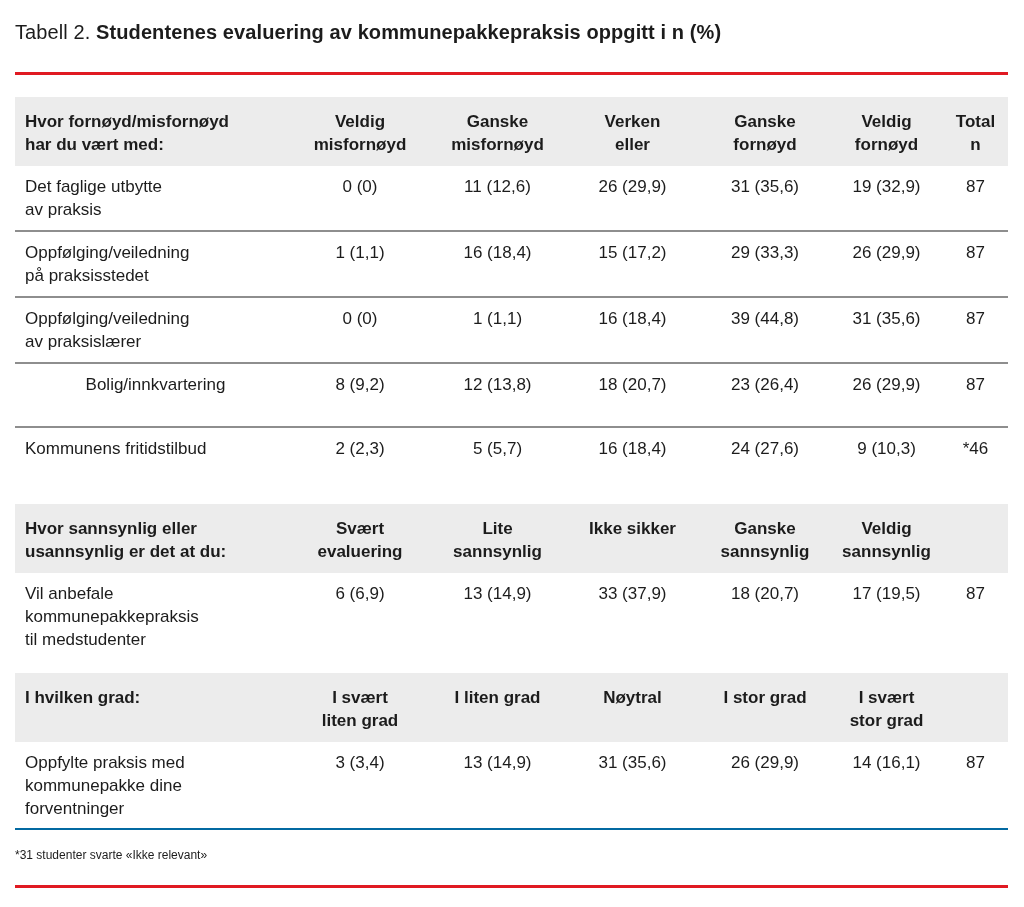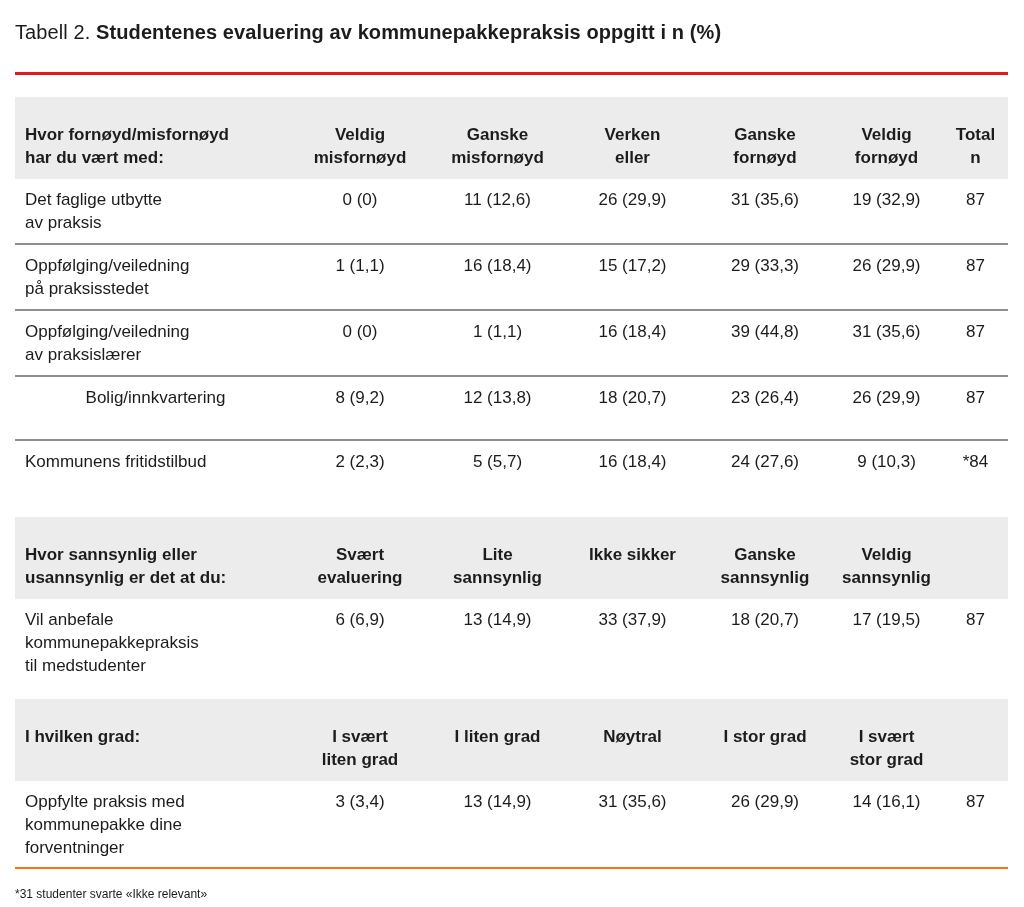--- a/index.html
+++ b/index.html
@@ -46,33 +46,33 @@
   th, td {
     vertical-align: top;
     white-space: pre-line;
     padding: 9px 4px;
     text-align: center;
     font-weight: 400;
   }
   th {
     background: #ececec;
     font-weight: 700;
-    padding-top: 26px;
+    padding-top: 13px;
     padding-bottom: 10px;
   }
   th:first-child, td:first-child {
     text-align: left;
     padding-left: 10px;
   }
   .sep td { border-top: 2px solid #8e8e8e; }
   .pad-b-lg td { padding-bottom: 30px; text-align: center; }
   .pad-b-xl td { padding-bottom: 38px; }
   #table-likelihood { margin-top: 6px; }
   #table-likelihood td { padding-bottom: 10px; }
-  #table-degree { margin-top: 12px; border-bottom: 2px solid #f97316; }
+  #table-degree { margin-top: 12px; border-bottom: 2px solid #0369a1; }
   #table-degree td { padding-bottom: 8px; }
   .footnote {
     font-size: 12px;
     line-height: 23px;
     margin: 14px 0 0 0;
   }
 </style>
 </head>
 <body>
 
@@ -146,21 +146,21 @@
     <td>26 (29,9)</td>
     <td>87</td>
   </tr>
   <tr class="sep pad-b-xl">
     <td>Kommunens fritidstilbud</td>
     <td>2 (2,3)</td>
     <td>5 (5,7)</td>
     <td>16 (18,4)</td>
     <td>24 (27,6)</td>
     <td>9 (10,3)</td>
-    <td>*84</td>
+    <td>*46</td>
   </tr>
 </tbody>
   </table>
 
 <table id="table-likelihood">
   <colgroup>
       <col class="c-label">
       <col class="c1">
       <col class="c2">
       <col class="c3">

